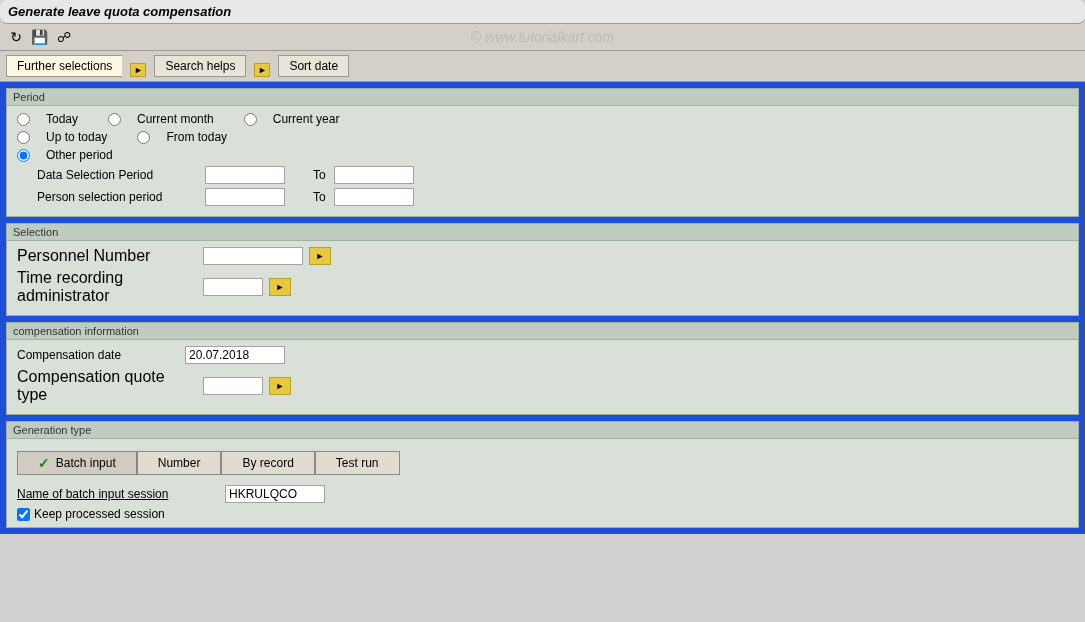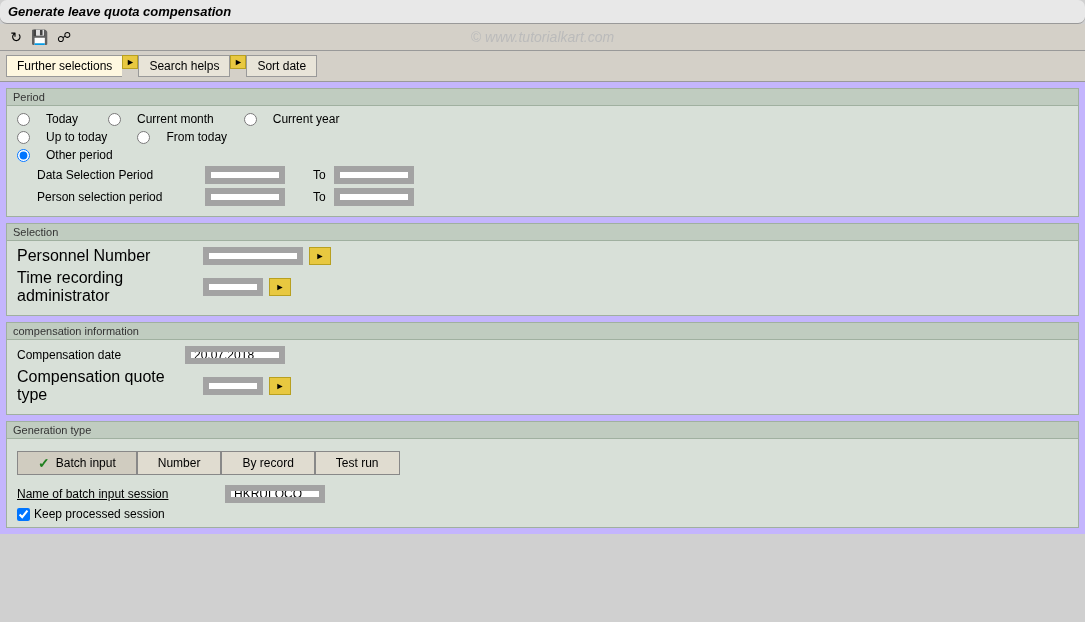--- a/index.html
+++ b/index.html
@@ -43,22 +43,22 @@
       left: 50%;
       transform: translateX(-50%);
       color: #bbb;
       font-size: 14px;
       font-style: italic;
     }
     .tab-bar {
       background: #d4d0c8;
       padding: 4px 6px;
       display: flex;
-      align-items: flex-start;
-      gap: 0;
+      align-items: flex-end;
+      gap: 8px;
       border-bottom: 1px solid #999;
     }
     .tab-btn {
       background: #e8e4d8;
       border: 1px solid #999;
       padding: 3px 10px;
       cursor: pointer;
       font-size: 12px;
       display: flex;
       align-items: center;
@@ -72,21 +72,21 @@
       display: inline-flex;
       align-items: center;
       justify-content: center;
       width: 16px;
       height: 14px;
       background: #e8c840;
       border: 1px solid #b8a020;
       font-size: 9px;
     }
     .main-content {
-      background: #c4b5fd;
+      background: #1d4ed8;
       padding: 6px;
       display: flex;
       flex-direction: column;
       gap: 6px;
     }
     .section {
       background: #d8e0d8;
       border: 1px solid #a0b0a0;
     }
     .section-header {
@@ -119,21 +119,21 @@
       align-items: center;
       gap: 8px;
       margin-bottom: 4px;
     }
     .field-label {
       width: 160px;
       text-align: left;
       font-size: 12px;
     }
     .field-input {
-      border: 6px solid #a3a3a3;
+      border: 1px solid #a3a3a3;
       background: #fff;
       padding: 1px 3px;
       font-size: 12px;
       height: 18px;
     }
     .field-input.small { width: 60px; }
     .field-input.medium { width: 80px; }
     .field-input.large { width: 100px; }
     .to-label { margin-left: 20px; }
     .selection-row {

